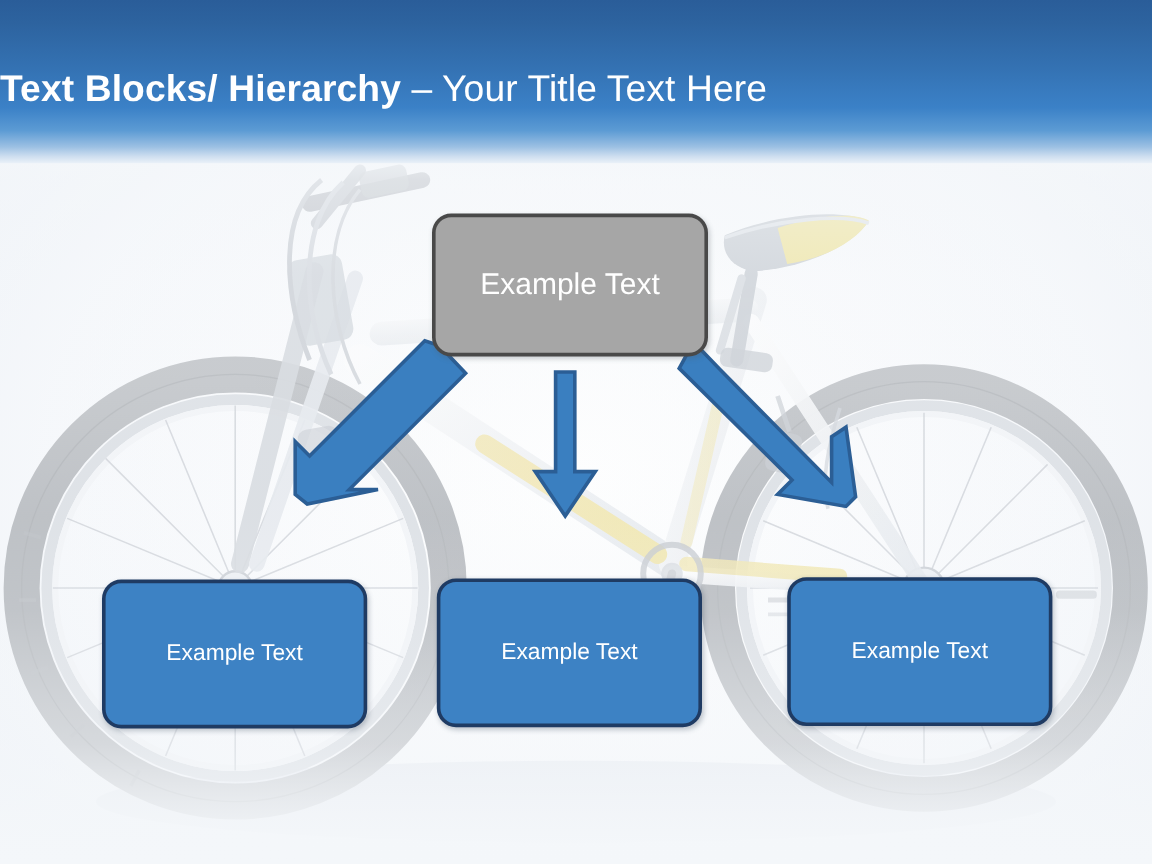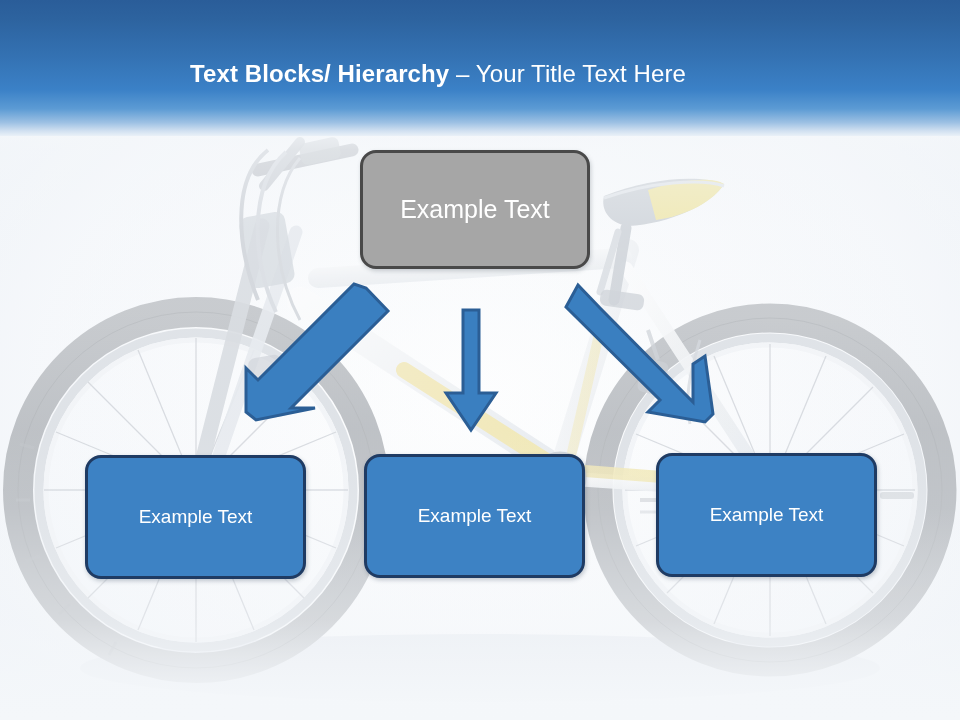--- a/index.html
+++ b/index.html
@@ -56,39 +56,39 @@
         #5c9bd4 80%,
         #9cc0e3 90%,
         #cfdff0 96%,
         #eaf1f8 100%);
   }
   #title {
     position: absolute;
     left: 0;
     top: 56px;
     width: 876px;
-    text-align: center;
     color: #ffffff;
-    font-size: 24px;
+    font-size: 31px;
     line-height: 36px;
     letter-spacing: 0.1px;
     white-space: nowrap;
   }
   #title .strong { font-weight: bold; }
   #title .light  { font-weight: normal; }
 
   
   .node {
     position: absolute;
     box-sizing: border-box;
     display: flex;
     align-items: center;
     justify-content: center;
     color: #ffffff;
     text-align: center;
+    margin-top: 28px;
   }
   #node-top {
     left: 360px;  top: 150px;
     width: 230px; height: 119px;
     background: #a6a6a6;
     border: 3px solid #494949;
     border-radius: 16px;
     font-size: 25px;
     box-shadow: 1px 2px 4px rgba(80,90,100,0.28);
   }

